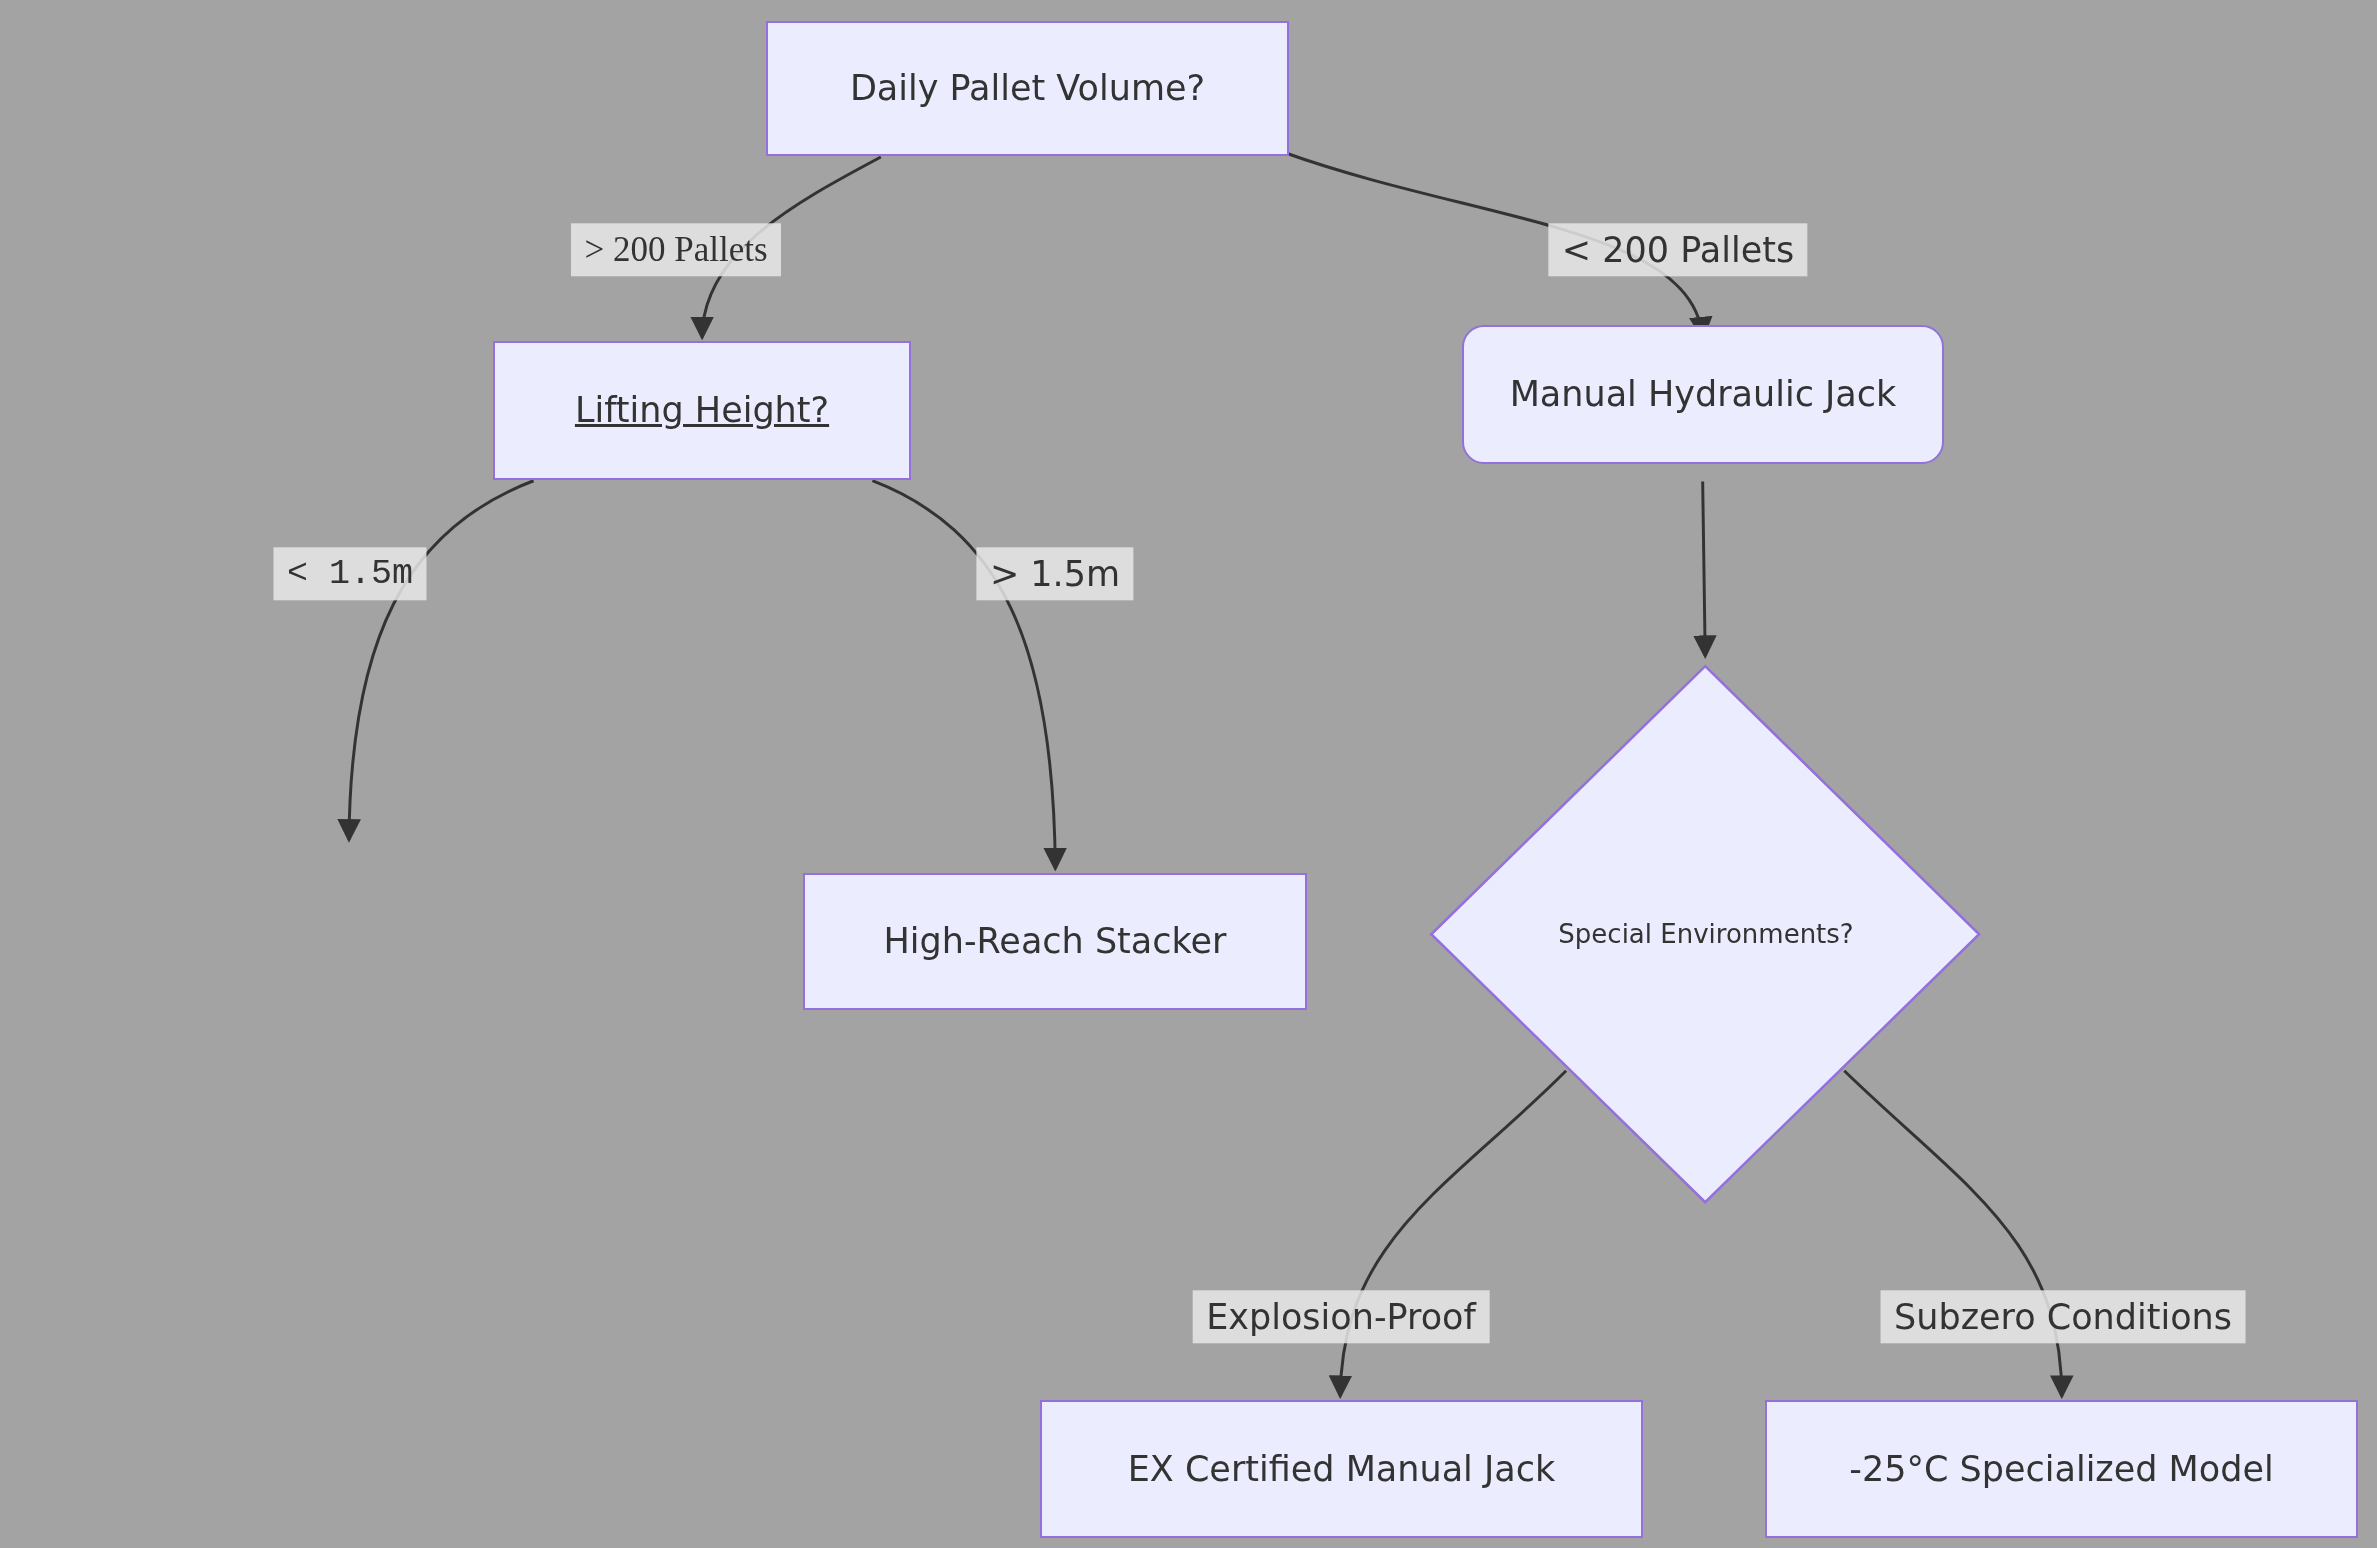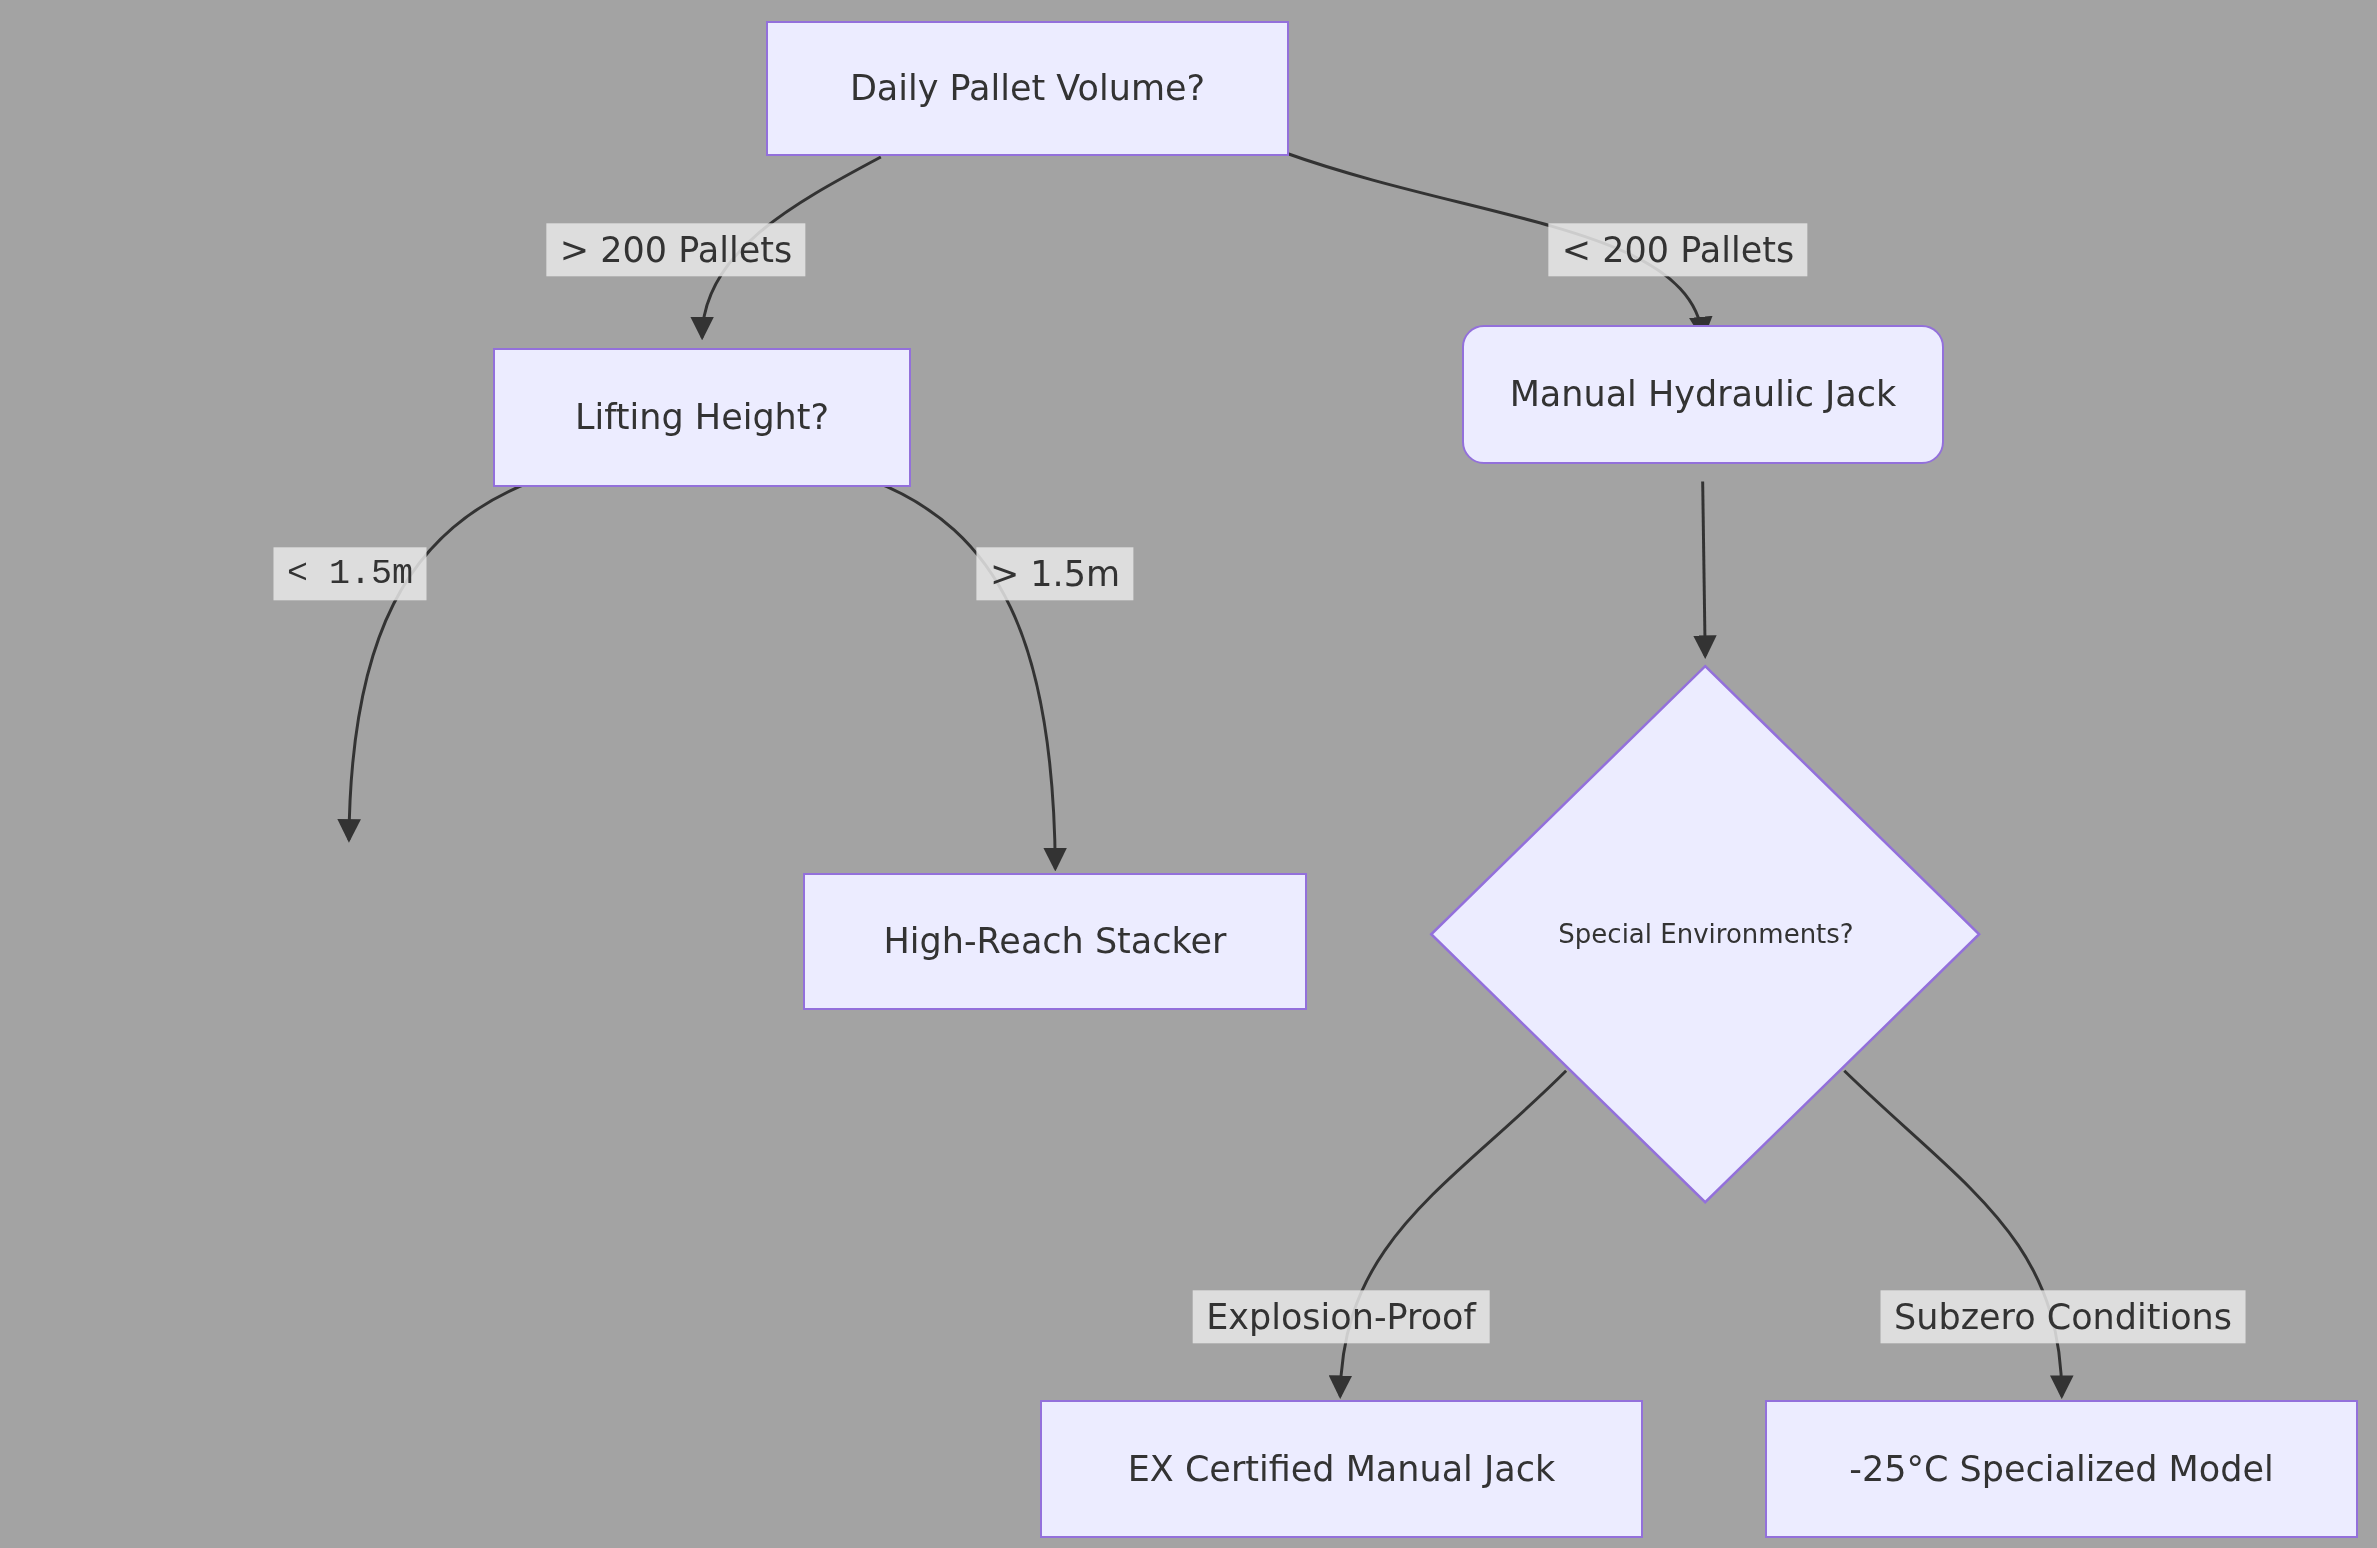--- a/index.html
+++ b/index.html
@@ -30,21 +30,21 @@
     align-items: center;
     justify-content: center;
     text-align: center;
     font-size: 35px;
     color: #333333;
     box-sizing: border-box;
     line-height: 1.9;
   }
   .node .node-text { display: inline-block; }
   #n-daily   { left: 766px;  top: 21px;   width: 523px; height: 135px; }
-  #n-lifting { left: 493px;  top: 348px;  width: 418px; height: 139px; }
+  #n-lifting { left: 493px;  top: 341px;  width: 418px; height: 139px; text-decoration: underline; }
   #n-manual  { left: 1462px; top: 325px;  width: 482px; height: 139px; border-radius: 22px; }
   #n-std     { left: 18.5px;   top: 844px; width: 661px; height: 196px; }
   #n-std .node-text { max-width: 506px; }
   #n-high    { left: 803px;  top: 873px; width: 504px; height: 137px; }
   #n-ex      { left: 1040px; top: 1400px; width: 603px; height: 138px; }
   #n-subzero { left: 1765px; top: 1400px; width: 593px; height: 138px; }
   .diamond-label {
     position: absolute;
     left: 1706px; top: 934px;
     transform: translate(-50%, -50%);
@@ -54,21 +54,21 @@
   }
   .edge-label {
     position: absolute;
     transform: translate(-50%, -50%);
     background: rgba(232,232,232,0.85);
     padding: 6.7px 13.5px;
     font-size: 35px;
     color: #333333;
     white-space: nowrap;
   }
-  #l-gt200     { left: 676px;  top: 250px; }
+  #l-gt200     { left: 676px;  top: 250px; font-family: Liberation Serif, serif; }
   #l-lt200     { left: 1678px; top: 250px; }
   #l-lt15      { left: 350px;  top: 574px; font-family: Liberation Mono, monospace; }
   #l-gt15      { left: 1055px; top: 574px; }
   #l-explosion { left: 1341px; top: 1317px; }
   #l-subzero   { left: 2063px; top: 1317px; }
 </style>
 </head>
 <body>
 
 <div class="canvas">

